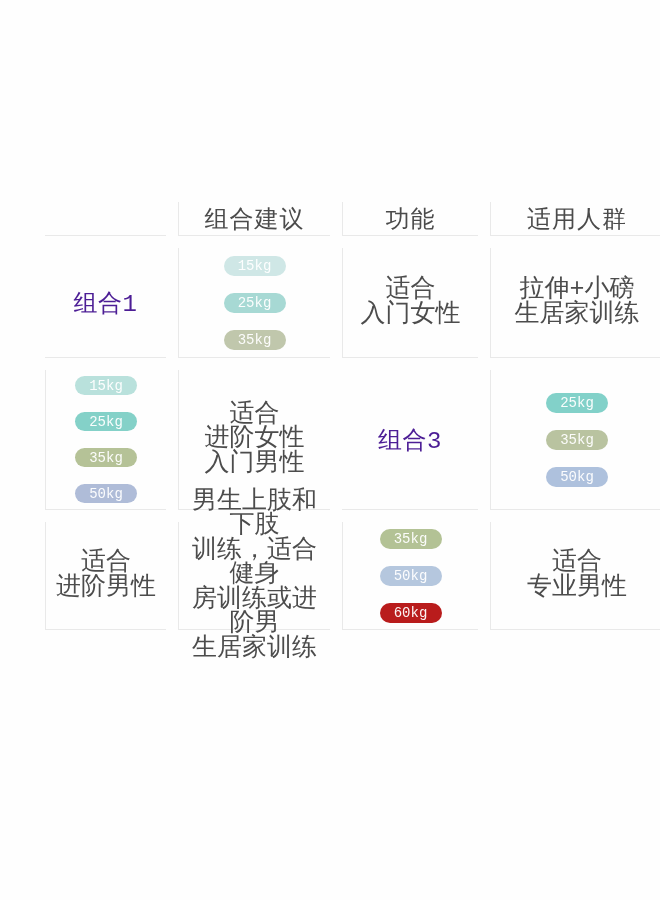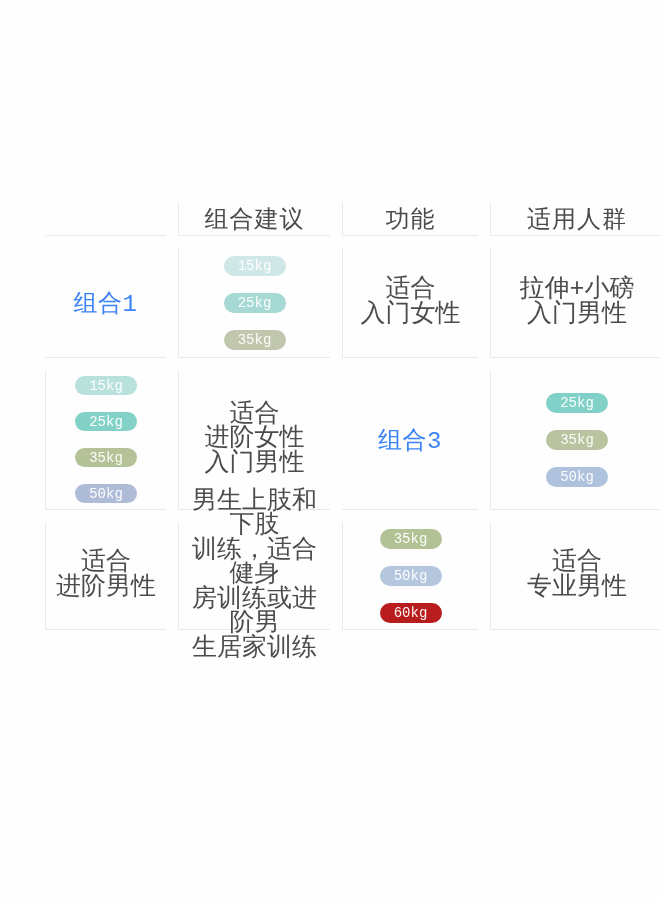--- a/index.html
+++ b/index.html
@@ -19,21 +19,21 @@
   }
   .cell {
     display:flex; align-items:center; justify-content:center;
     border-bottom:1px solid #e9e9e9;
   }
   .bl { border-left:1px solid #e9e9e9; }
   .header-cell .txt {
     font-size:24px; color:#4b4b4b; font-weight:500; letter-spacing:1px;
   }
   .label-cell .txt {
-    font-size:24px; color:#3b82f6; font-weight:500; letter-spacing:0.5px;
+    font-size:24px; color:#4c1d95; font-weight:500; letter-spacing:0.5px;
   }
   .pills-cell { flex-direction:column; gap:5px; }
   .pill {
     width:62px; height:20px; border-radius:16px;
     display:flex; align-items:center; justify-content:center;
     color:rgba(255,255,255,0.95); font-size:14px; font-weight:500;
   }
   .audience-cell .txt, .function-cell .txt {
     font-size:25px; color:#4c4c4c; line-height:24.5px;
     white-space:pre-line; text-align:center;
@@ -63,21 +63,21 @@
       <div class="pill" style="background: rgb(207, 231, 230);">15kg</div>
       <div class="pill" style="background: rgb(167, 217, 212);">25kg</div>
       <div class="pill" style="background: rgb(192, 199, 172);">35kg</div>
     </div>
     <div class="cell audience-cell bl">
       <div class="txt">适合
 入门女性</div>
     </div>
     <div class="cell function-cell bl">
       <div class="txt">拉伸+小磅
-入门男性</div>
+生居家训练</div>
     </div>
 
     <div class="cell pills-cell bl">
       <div class="pill" style="background: rgb(185, 225, 220);">15kg</div>
       <div class="pill" style="background: rgb(132, 209, 200);">25kg</div>
       <div class="pill" style="background: rgb(181, 194, 151);">35kg</div>
       <div class="pill" style="background: rgb(175, 188, 216);">50kg</div>
     </div>
     <div class="cell audience-cell bl">
       <div class="txt">适合

